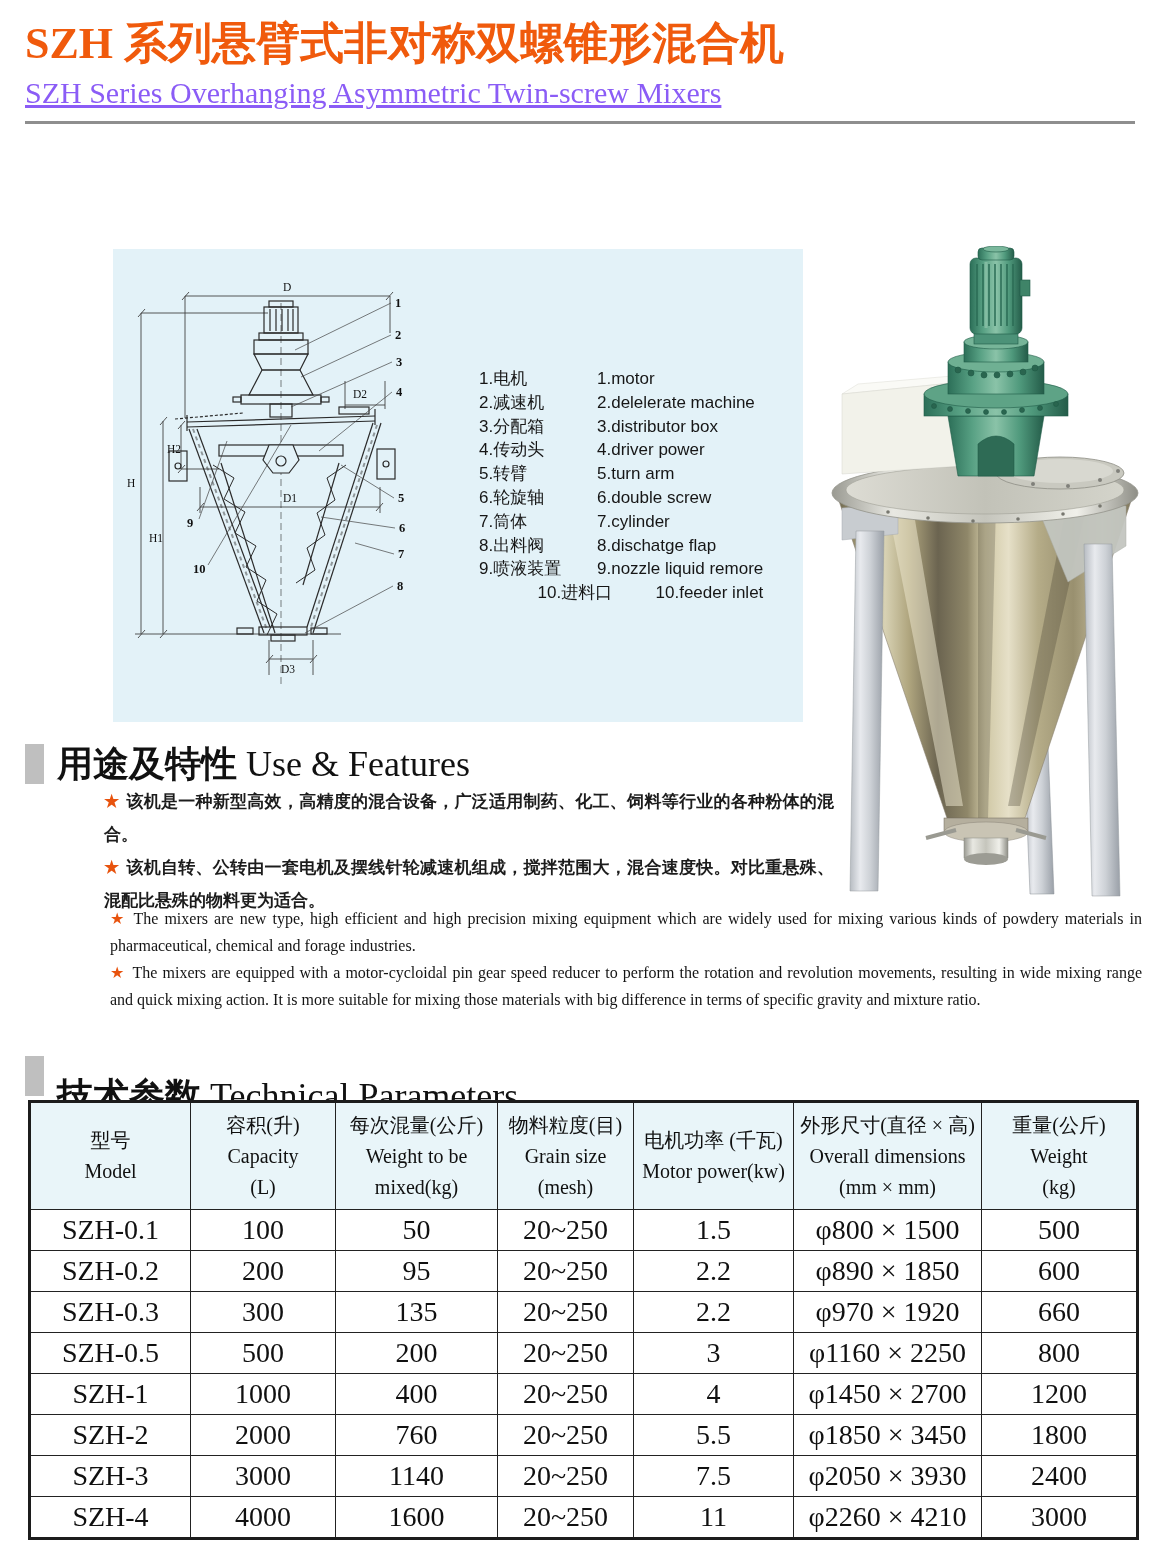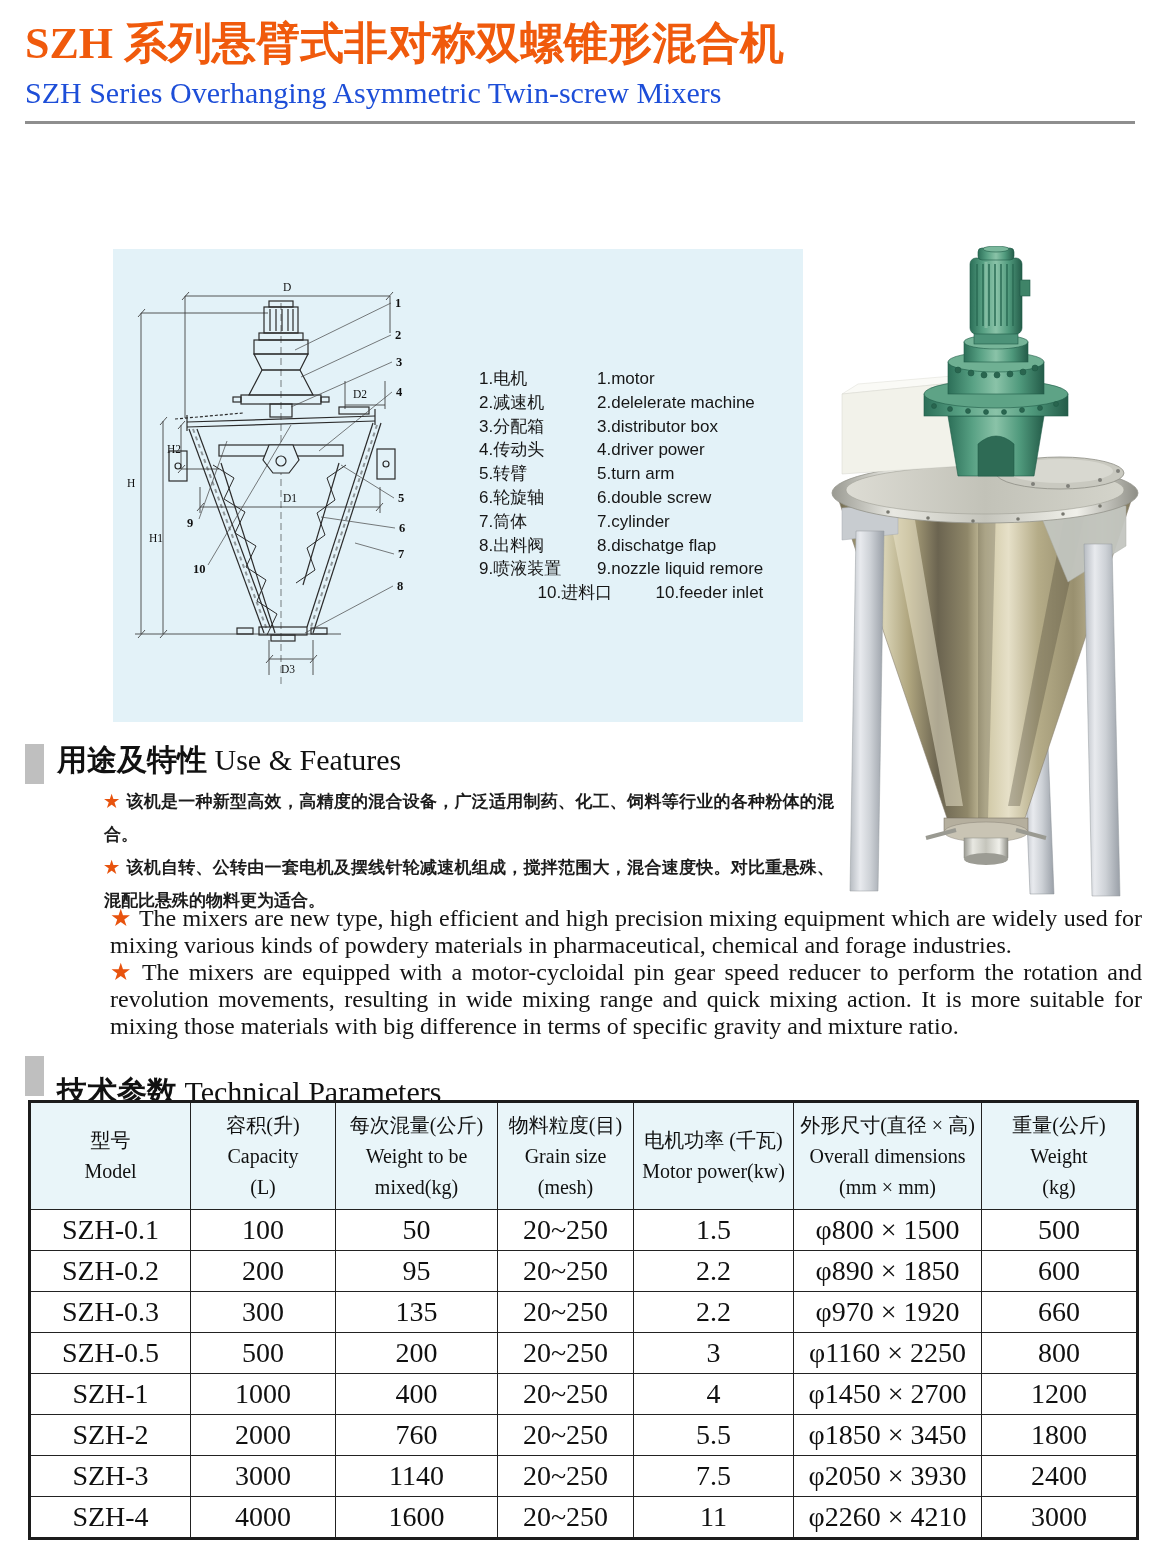--- a/index.html
+++ b/index.html
@@ -8,21 +8,21 @@
     font-family:"Liberation Serif", serif; color:#1a1a1a; overflow:hidden;
   }
   
   .title {
     position:absolute; left:25px; top:14px;
     font-size:44px; font-weight:bold; color:#f05a0c;
     font-family:"Liberation Serif", serif; white-space:nowrap;
   }
   .subtitle {
     position:absolute; left:25px; top:76px;
-    font-size:30px; color:#1d4ed8; white-space:nowrap;
+    font-size:30px; color:#8b5cf6; white-space:nowrap;text-decoration:underline;
   }
   .rule { position:absolute; left:25px; top:121px; width:1110px; height:3px; background:#8e8e8e; }
 
   
   .diagram-panel {
     position:absolute; left:113px; top:249px; width:690px; height:473px;
     background:#e3f2f8;
   }
   .drawing { position:absolute; left:10px; top:6px; }
   .parts-list {
@@ -32,33 +32,33 @@
   .parts-row { display:flex; line-height:23.8px; padding-left:9px; }
   .parts-row:last-child { padding-left:0;justify-content:flex-end; }
   .parts-zh { width:118px; white-space:nowrap; }
   .parts-en { white-space:nowrap; }
 
   
   .photo { position:absolute; left:828px; top:246px; width:312px; height:658px; }
 
   
   .section-block { position:absolute; width:19px; height:40px; background:#bfbfbf; }
-  .section-heading { position:absolute; font-size:30px; white-space:nowrap; }
+  .section-heading { position:absolute; font-size:36px; white-space:nowrap; }
   .section-heading .zh { font-family:"Liberation Sans", sans-serif; font-weight:bold; color:#111; }
   .section-heading .en { font-family:"Liberation Serif", serif; color:#111; }
 
   
   .bullets-zh {
     position:absolute; left:104px; top:785px; width:730px;
     font-family:"Liberation Sans", sans-serif; font-size:17px; line-height:33px;
     color:#1c1c1c; text-align:justify;font-weight:bold;
   }
   .bullets-en {
     position:absolute; left:110px; top:905px; width:1032px;
-    font-family:"Liberation Serif", serif; font-size:24px; line-height:27px;
+    font-family:"Liberation Serif", serif; font-size:16px; line-height:27px;
     color:#141414; text-align:justify;
   }
   .star { color:#e8530e; margin-right:7px; font-style:normal; }
 
   
   .param-table-wrap { position:absolute; left:28px; top:1100px; width:972px; }
   table.params {
     border-collapse:collapse; table-layout:fixed; width:1108px;
     border:3px solid #1c1c1c; background:#fff;
     font-family:"Liberation Serif", serif;

